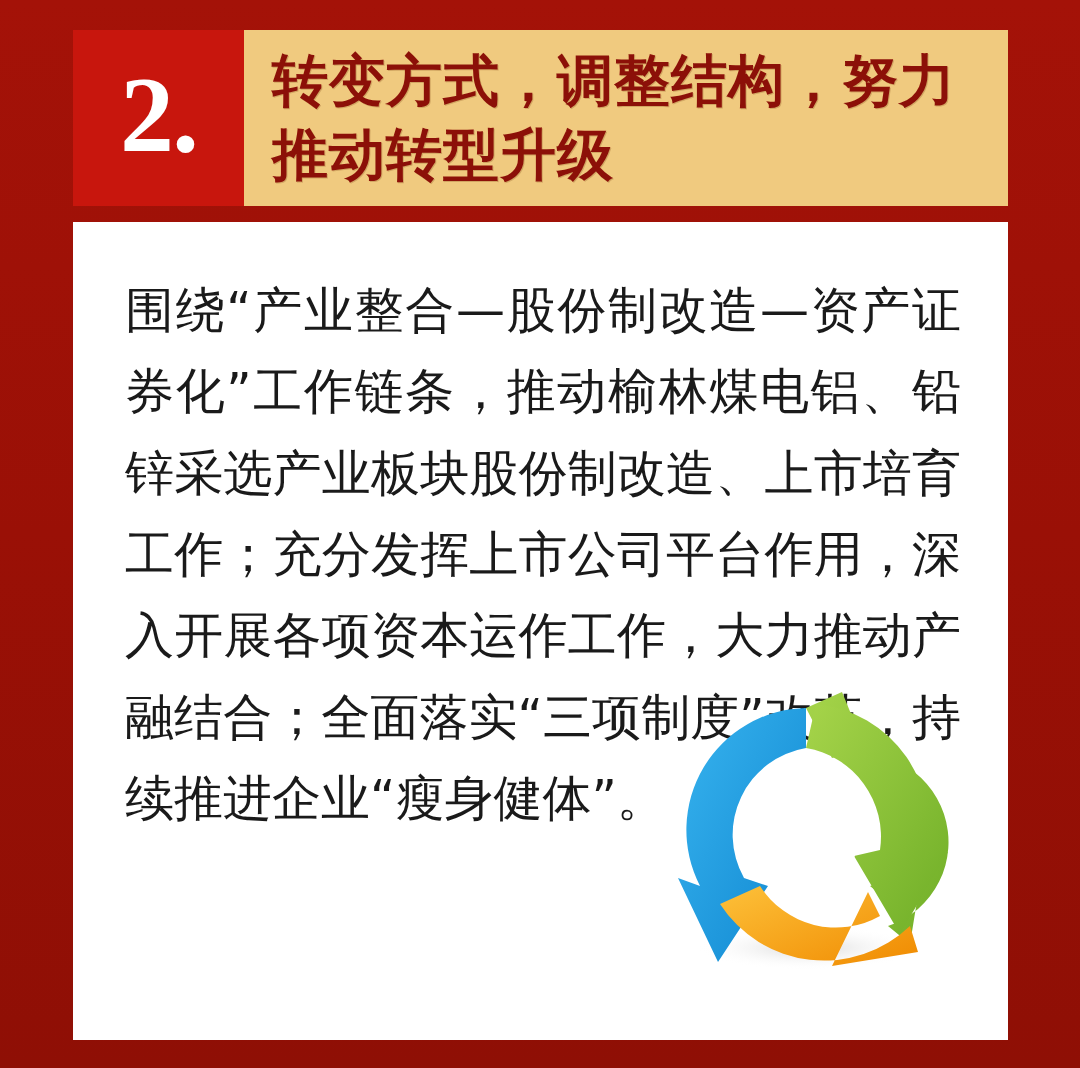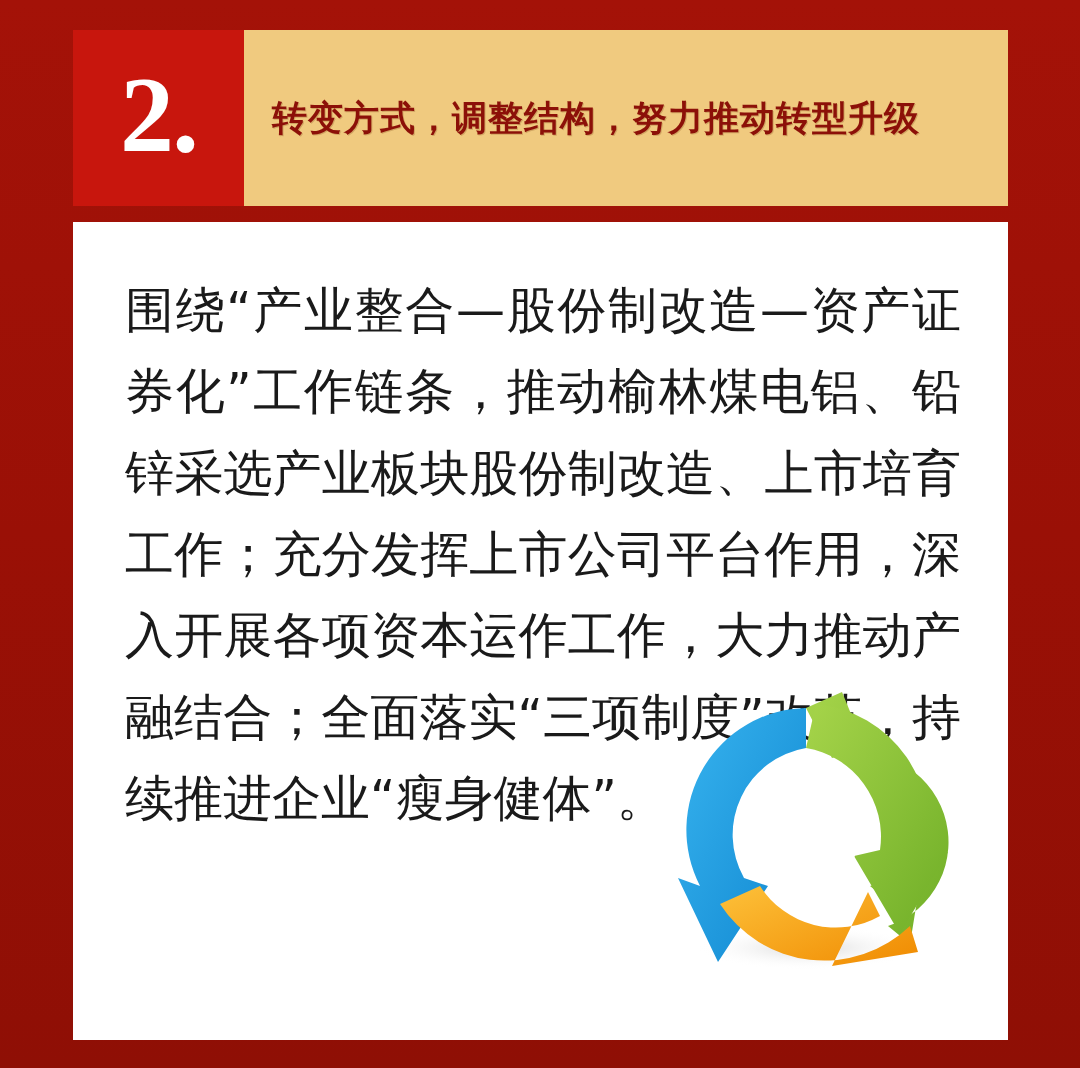--- a/index.html
+++ b/index.html
@@ -53,21 +53,21 @@
     background: #f0ca7f;
     display: flex;
     align-items: center;
     padding: 0 26px 0 28px;
     box-sizing: border-box;
   }
   .header-title span {
     color: #8c1008;
     font-family: "DejaVu Sans", sans-serif;
     font-weight: bold;
-    font-size: 35px;
+    font-size: 56px;
     line-height: 1.33;
     letter-spacing: 1px;
     text-shadow: 1px 1px 0 rgba(120,60,10,0.25);
   }
 
   
   .card {
     position: absolute;
     left: 73px;
     top: 222px;

